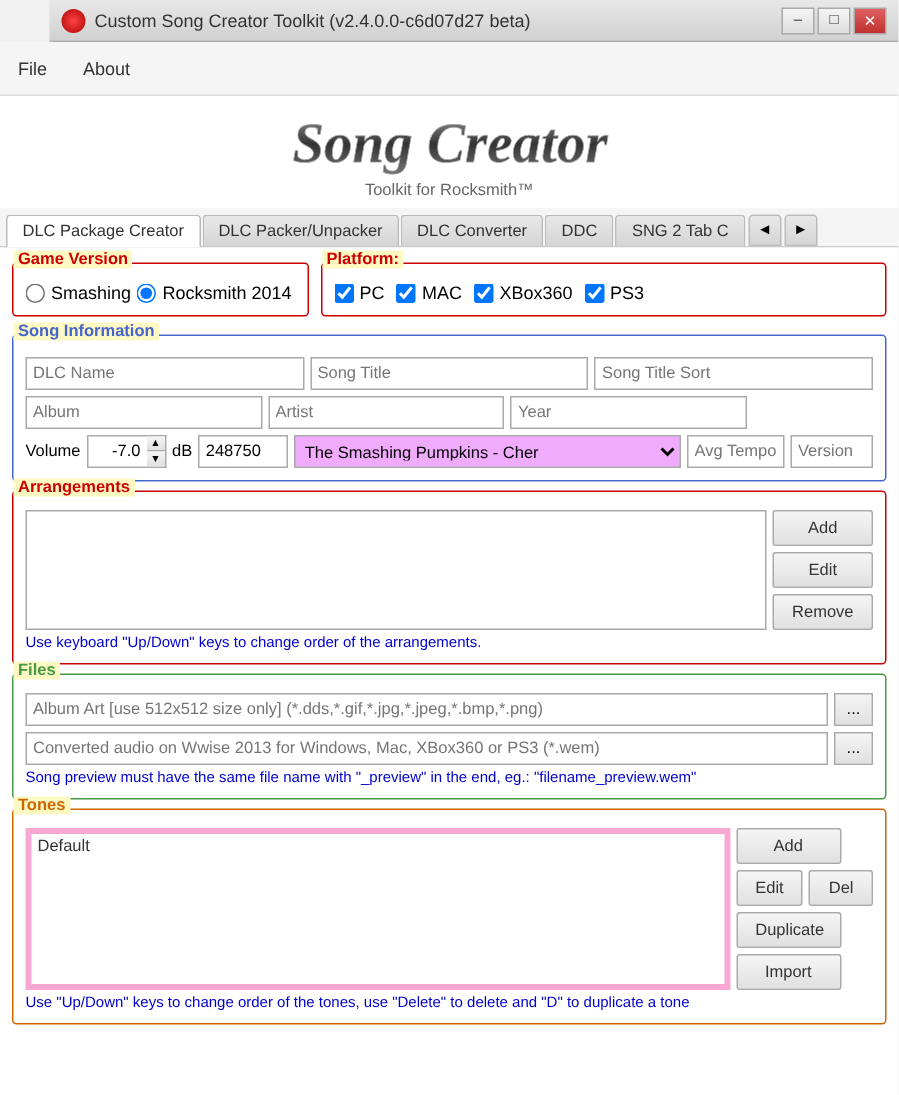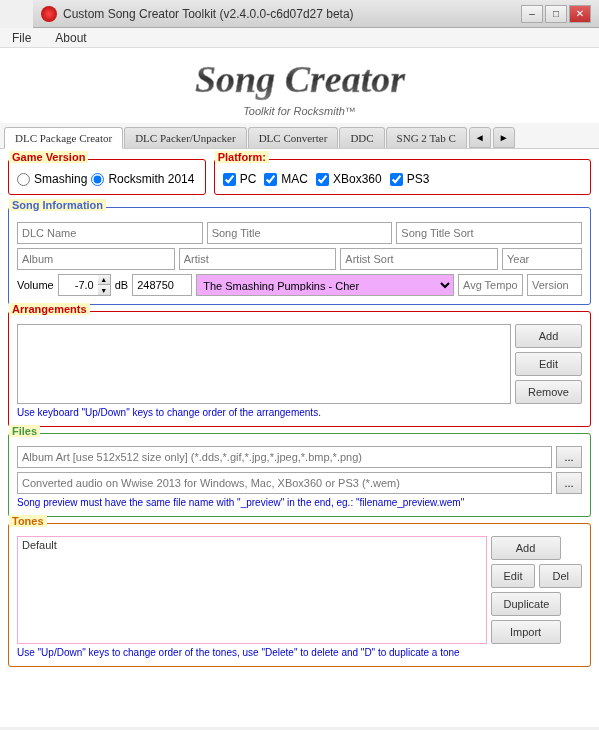--- a/index.html
+++ b/index.html
@@ -54,21 +54,21 @@
     }
     .tb-btn.close-btn {
       background: linear-gradient(to bottom, #e06060, #c03030);
       color: white;
     }
     .menu-bar {
       background: #f5f5f5;
       border-bottom: 1px solid #ddd;
       display: flex;
       padding: 2px 4px;
-      height: 20px;
+      height: 36px;
       align-items: center;
       gap: 8px;
     }
     .menu-item {
       padding: 2px 8px;
       cursor: pointer;
       font-size: 12px;
       color: #333;
     }
     .tabs {
@@ -80,21 +80,20 @@
     }
     .tab {
       padding: 4px 10px;
       border: 1px solid #bbb;
       border-bottom: none;
       background: linear-gradient(to bottom, #e8e8e8, #d5d5d5);
       cursor: pointer;
       font-size: 11px;
       color: #333;
       border-radius: 3px 3px 0 0;
-      font-family: Liberation Serif, serif;
     }
     .tab.active {
       background: white;
       border-bottom: 1px solid white;
       z-index: 1;
       margin-bottom: -1px;
     }
     .tab-arrow {
       padding: 4px 5px;
       border: 1px solid #bbb;
@@ -235,21 +234,21 @@
     .file-btn {
       width: 26px;
       height: 22px;
       padding: 0;
       border: 1px solid #aaa;
       background: linear-gradient(to bottom, #f5f5f5, #e0e0e0);
       cursor: pointer;
       font-size: 11px;
     }
     .tones-list {
-      border: 1px solid #f9a8d4;
+      border: 4px solid #f9a8d4;
       min-height: 80px;
       background: white;
       padding: 2px 4px;
       font-size: 11px;
       color: #333;
     }
     .tones-btns {
       display: flex;
       flex-direction: column;
       gap: 4px;
@@ -317,21 +316,21 @@
       <defs>
         <linearGradient id="logoGrad" x1="0%" y1="0%" x2="0%" y2="100%">
           <stop offset="0%" style="stop-color:#999;stop-opacity:1"></stop>
           <stop offset="50%" style="stop-color:#333;stop-opacity:1"></stop>
           <stop offset="100%" style="stop-color:#777;stop-opacity:1"></stop>
         </linearGradient>
       </defs>
       <text x="50%" y="38" text-anchor="middle" font-family="'Times New Roman', Georgia, serif" font-style="italic" font-weight="bold" font-size="38" fill="url(#logoGrad)" stroke="#aaa" stroke-width="0.5">Song Creator</text>
     </svg>
   </div>
-  <div style="font-size:11px; color:#666; font-style:italic; margin-top:-2px; margin-bottom:4px;">Toolkit for Rocksmith™</div>
+  <div style="font-size:11px; color:#666; margin-top:-2px; margin-bottom:4px;">Toolkit for Rocksmith™</div>
 </div>
 
 <div class="tabs">
   <div class="tab active">DLC Package Creator</div>
   <div class="tab">DLC Packer/Unpacker</div>
   <div class="tab">DLC Converter</div>
   <div class="tab">DDC</div>
   <div class="tab">SNG 2 Tab C</div>
   <div class="tab-arrow">◄</div>
   <div class="tab-arrow">►</div>
@@ -381,21 +380,20 @@
   <div class="group-box group-box-blue">
     <span class="group-box-title">Song Information</span>
     <div class="form-grid" style="margin-top:10px;">
       <input type="text" placeholder="DLC Name" style="">
       <input type="text" placeholder="Song Title" style="">
       <input type="text" style="color: rgb(153, 153, 153);" placeholder="Song Title Sort">
     </div>
     <div style="display:grid; grid-template-columns: 1fr 1fr 1fr 80px; gap:4px; margin-top:4px;">
       <input type="text" placeholder="Album" style="">
       <input type="text" placeholder="Artist" style="">
-      <input type="text" placeholder="Artist Sort" style="">
       <input type="text" placeholder="Year" style="">
     </div>
     <div style="display:flex; gap:4px; margin-top:4px; align-items:center;justify-content:center;">
       <span style="font-size:11px; white-space:nowrap;">Volume</span>
       <div class="spinner-input">
         <input type="text" style="width: 40px; border-right: none;" value="-7.0">
         <div class="spinner-arrows">
           <div class="spinner-arrow">▲</div>
           <div class="spinner-arrow">▼</div>
         </div>

